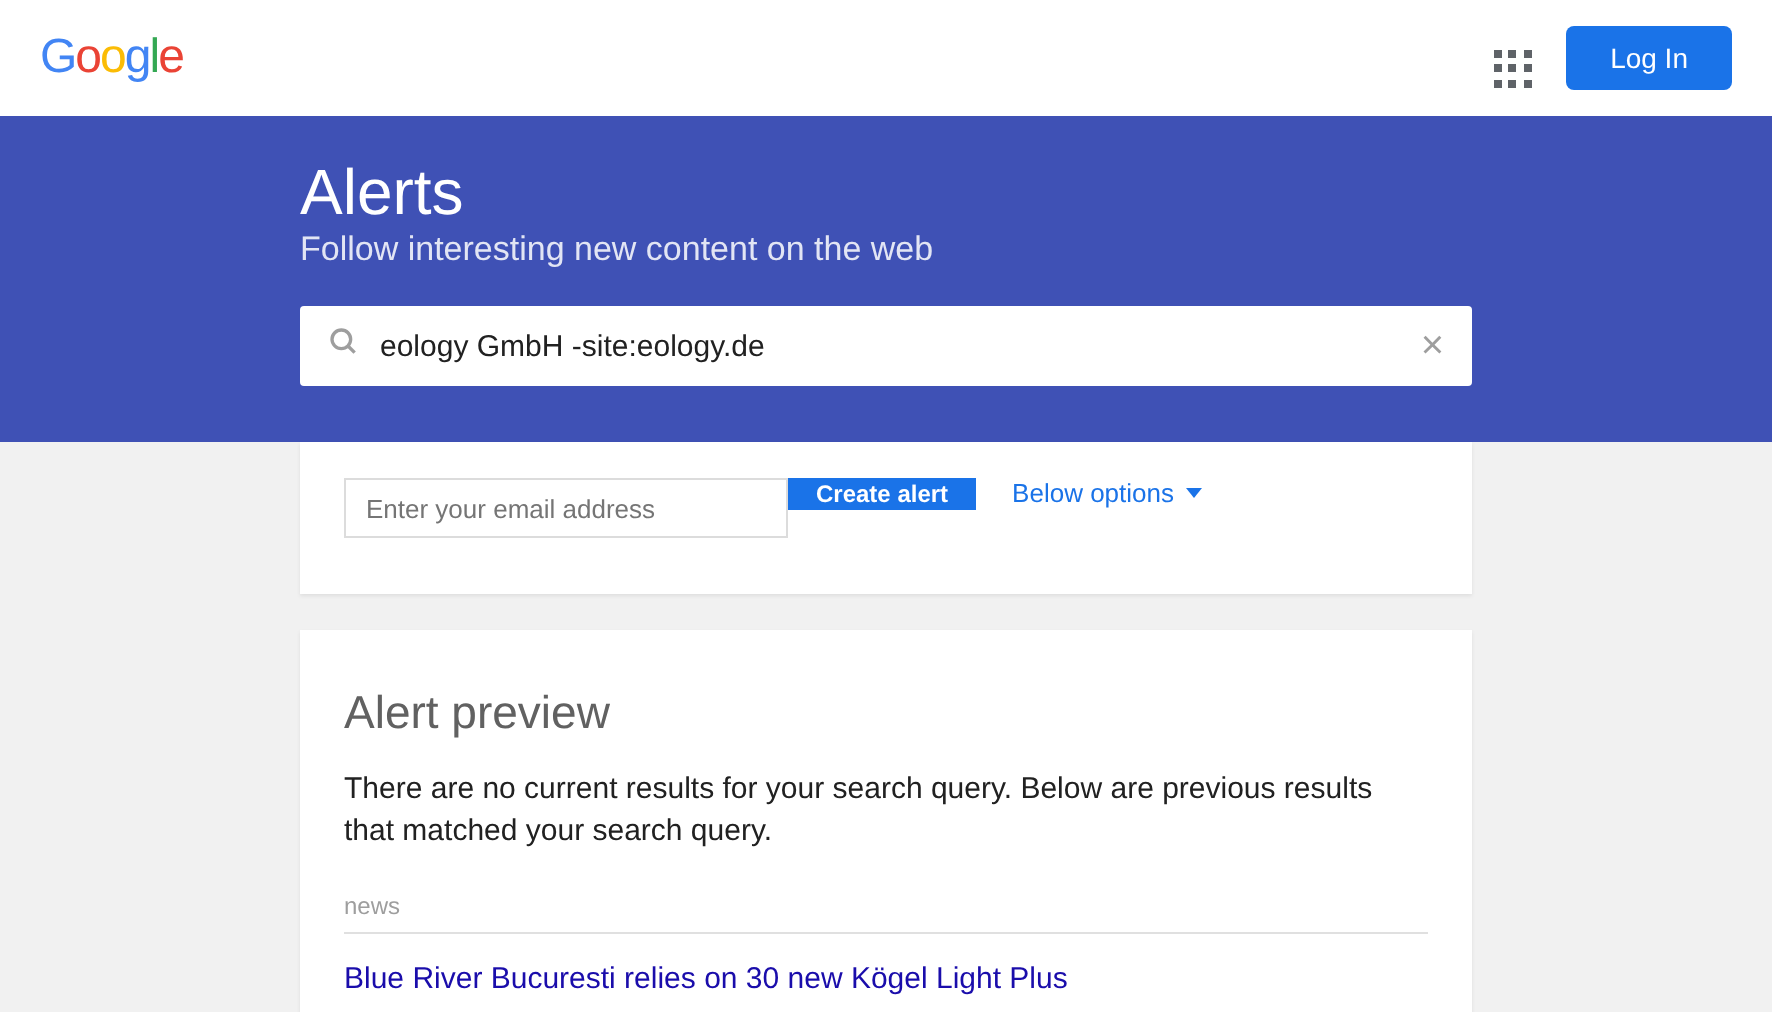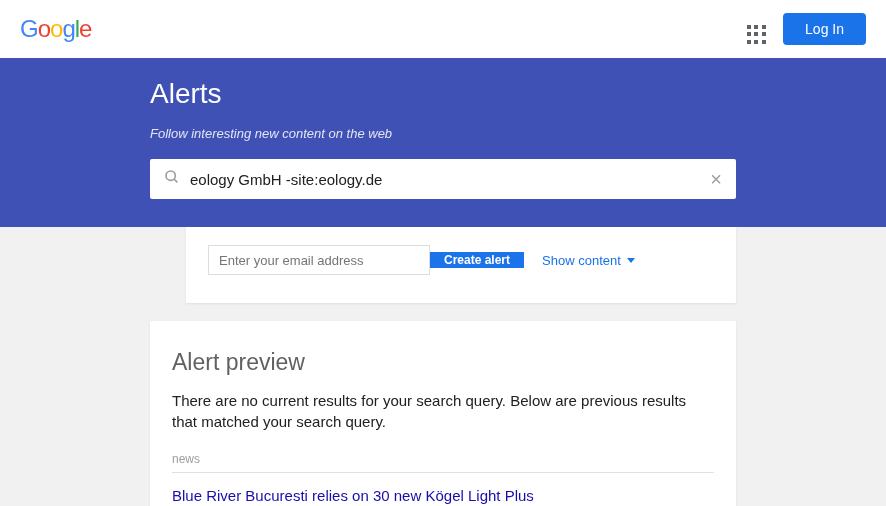--- a/index.html
+++ b/index.html
@@ -28,37 +28,36 @@
     .login-btn {
       background: #1a73e8; color: #fff; border: none; padding: 8px 22px;
       font-size: 14px; font-weight: 500; border-radius: 4px; cursor: pointer;
     }
     
     .hero {
       background: #3F51B5;
       padding: 20px 0 28px;
     }
     .hero-inner { width: 586px; margin: 0 auto; }
-    .page-title { color: #fff; font-size: 28px; font-weight: 400; }
-    .page-subtitle { color: rgba(255,255,255,0.85); font-size: 13px; margin-top: 16px; font-style: italic; }
+    .page-title { color: #fff; font-size: 32px; font-weight: 400; }
+    .page-subtitle { color: rgba(255,255,255,0.85); font-size: 17px; margin-top: 0; }
     
     .search-wrap {
       background: #fff; margin-top: 18px; display: flex; align-items: center;
       padding: 0 14px; height: 40px; border-radius: 2px;
     }
     .search-icon { color: #9e9e9e; font-size: 16px; margin-right: 10px; }
     .search-input { flex: 1; border: none; outline: none; font-size: 15px; color: #212121; }
     .clear-icon { color: #9e9e9e; font-size: 20px; cursor: pointer; font-weight: 300; }
     
     .main { width: 586px; margin: 0 auto; }
     
     .create-card {
-      background: #fff; padding: 18px 22px 28px; display: flex; align-items: center; gap: 0;
+      background: #fff; padding: 18px 22px 28px; display: flex; align-items: flex-start; gap: 0;
       box-shadow: 0 1px 2px rgba(0,0,0,0.08);
-      margin-left: 36px;
     }
     .email-input {
       border: 1px solid #dcdcdc; height: 30px; width: 222px; padding: 0 10px;
       font-size: 13px; outline: none; color: #555;
     }
     .create-btn {
       background: #1a73e8; color: #fff; border: none; height: 16px; padding: 0 14px;
       font-size: 12px; font-weight: 600; cursor: pointer;
     }
     .show-options {
@@ -124,21 +123,21 @@
       <span class="clear-icon">×</span>
     </div>
   </div>
 </div>
 
 <div class="main">
   <div class="create-card">
     <input class="email-input" placeholder="Enter your email address" style="">
     <button class="create-btn">Create alert</button>
     <div class="show-options">
-      <span>Show content</span>
+      <span>Below options</span>
       <span class="caret-down"></span>
     </div>
   </div>
 
   <div class="preview-card">
     <div class="preview-title">Alert preview</div>
     <div class="preview-msg">There are no current results for your search query. Below are previous results that matched your search query.</div>
     <div class="category">news</div>
 
     <div>

